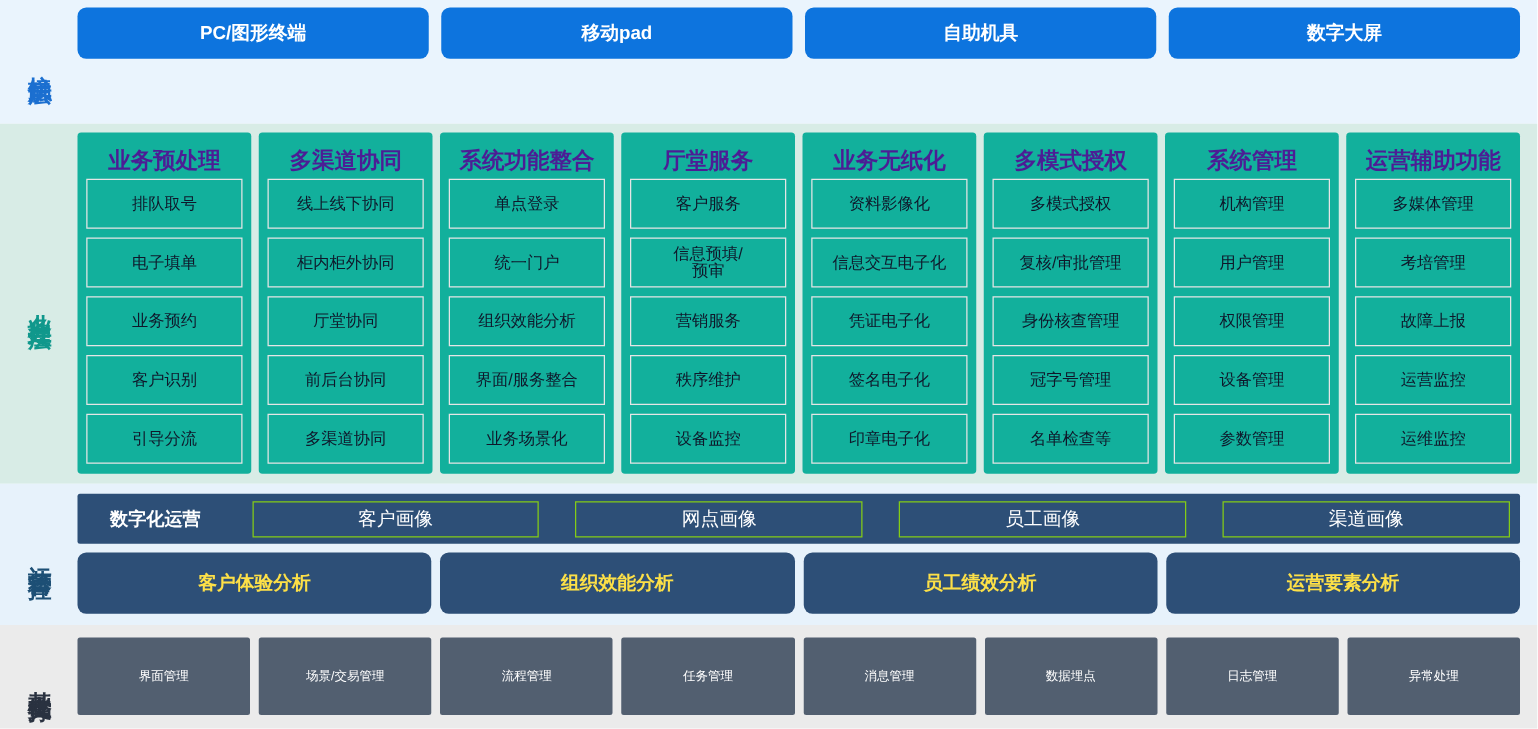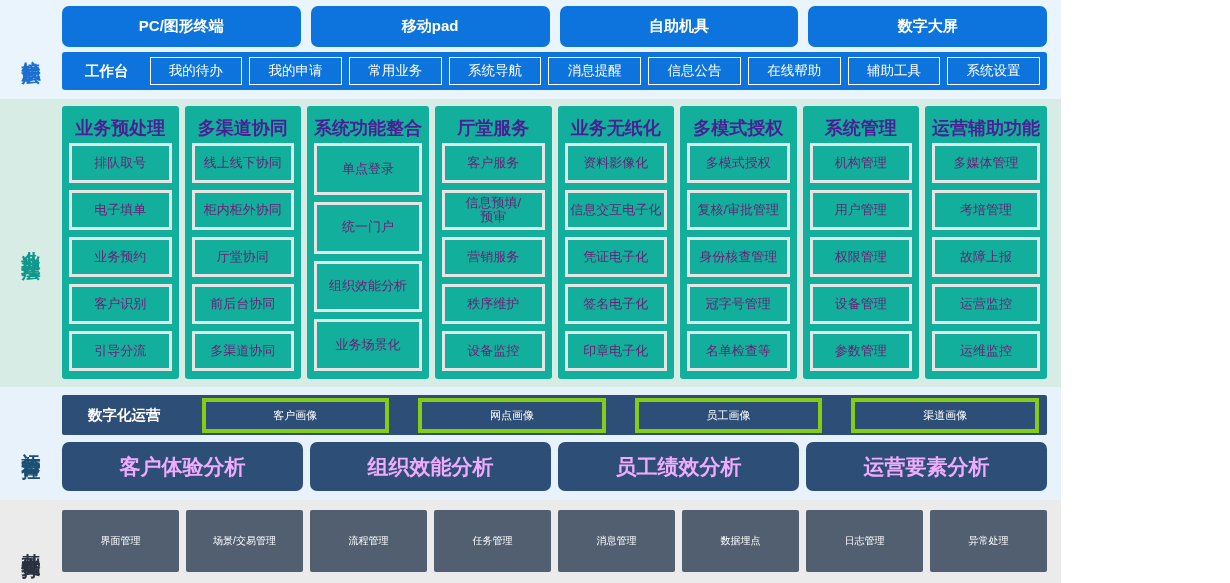--- a/index.html
+++ b/index.html
@@ -7,21 +7,21 @@
     padding: 0;
     background: #ffffff;
   }
   body {
     width: 1230px;
     height: 583px;
     font-family: "Liberation Sans", "DejaVu Sans", sans-serif;
     overflow: hidden;
   }
   #diagram {
-    width: 1061px;
+    width: 1230px;
     height: 583px;
     display: flex;
     flex-direction: column;
     box-sizing: border-box;
   }
 
   
   .band {
     display: flex;
     align-items: stretch;
@@ -143,22 +143,22 @@
   }
   .column-items {
     width: 100%;
     flex: 1;
     display: flex;
     flex-direction: column;
     gap: 7px;
   }
   .column-item {
     flex: 1;
-    border: 3px solid #e5e5e5;
-    color: #701a75;
+    border: 1px solid #e5e5e5;
+    color: #0f172a;
     font-size: 13px;
     display: flex;
     align-items: center;
     justify-content: center;
     text-align: center;
     line-height: 1.1;
     padding: 0 2px;
     box-sizing: border-box;
     white-space: pre-line;
   }
@@ -188,41 +188,41 @@
     color: #ffffff;
     font-size: 14.5px;
     font-weight: bold;
     padding: 0 12px 0 18px;
     white-space: nowrap;
     text-align: right;
   }
   .ops-portrait {
     flex: 1;
     height: 27px;
-    border: 4px solid #84cc16;
-    color: #ffffff;
-    font-size: 11px;
+    border: 1px solid #84cc16;
+    color: #ffffff;
+    font-size: 15px;
     display: flex;
     align-items: center;
     justify-content: center;
     white-space: nowrap;
     margin-left: 16px;
   }
 
   .ops-row2 {
     flex: 1;
     display: flex;
     gap: 7px;
   }
   .ops-analysis {
     flex: 1;
     background: #2d4f77;
     border-radius: 7px;
-    color: #f0abfc;
-    font-size: 21px;
+    color: #fde047;
+    font-size: 15px;
     font-weight: bold;
     display: flex;
     align-items: center;
     justify-content: center;
   }
 
   
   #band-foundation {
     height: 83px;
     background: #ebebeb;
@@ -259,32 +259,20 @@
     <div class="band-label">
       <span>接触层</span>
     </div>
     <div class="band-body">
       <div class="terminal-row">
         <div class="terminal-box">PC/图形终端</div>
         <div class="terminal-box">移动pad</div>
         <div class="terminal-box">自助机具</div>
         <div class="terminal-box">数字大屏</div>
       </div>
-      <div class="workbench-row">
-        <div class="workbench-title">工作台</div>
-        <div class="workbench-item">我的待办</div>
-        <div class="workbench-item">我的申请</div>
-        <div class="workbench-item">常用业务</div>
-        <div class="workbench-item">系统导航</div>
-        <div class="workbench-item">消息提醒</div>
-        <div class="workbench-item">信息公告</div>
-        <div class="workbench-item">在线帮助</div>
-        <div class="workbench-item">辅助工具</div>
-        <div class="workbench-item">系统设置</div>
-      </div>
     </div>
   </div>
 
   <div class="band" id="band-business">
     <div class="band-label">
       <span>业务处理层</span>
     </div>
     <div class="band-body">
       <div class="columns">
 
@@ -309,20 +297,21 @@
             <div class="column-item">多渠道协同</div>
           </div>
         </div>
 
         <div class="column">
           <div class="column-title">系统功能整合</div>
           <div class="column-items">
             <div class="column-item">单点登录</div>
             <div class="column-item">统一门户</div>
             <div class="column-item">组织效能分析</div>
+            <div class="column-item">界面/服务整合</div>
             <div class="column-item">业务场景化</div>
           </div>
         </div>
 
         <div class="column">
           <div class="column-title">厅堂服务</div>
           <div class="column-items">
             <div class="column-item">客户服务</div>
             <div class="column-item">信息预填/
 预审</div>

